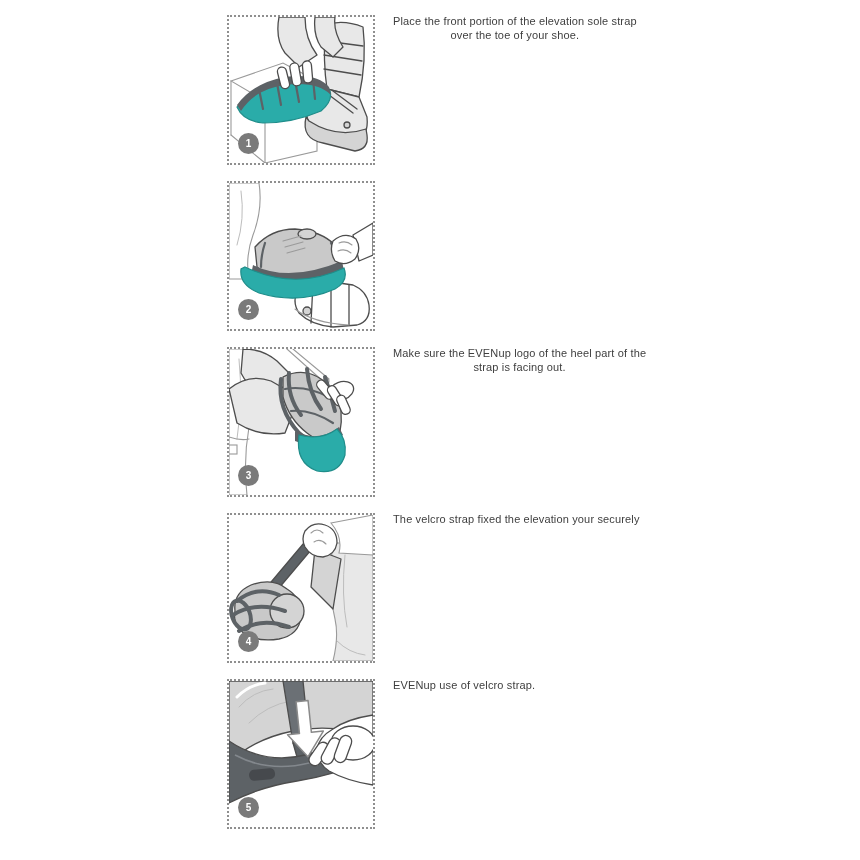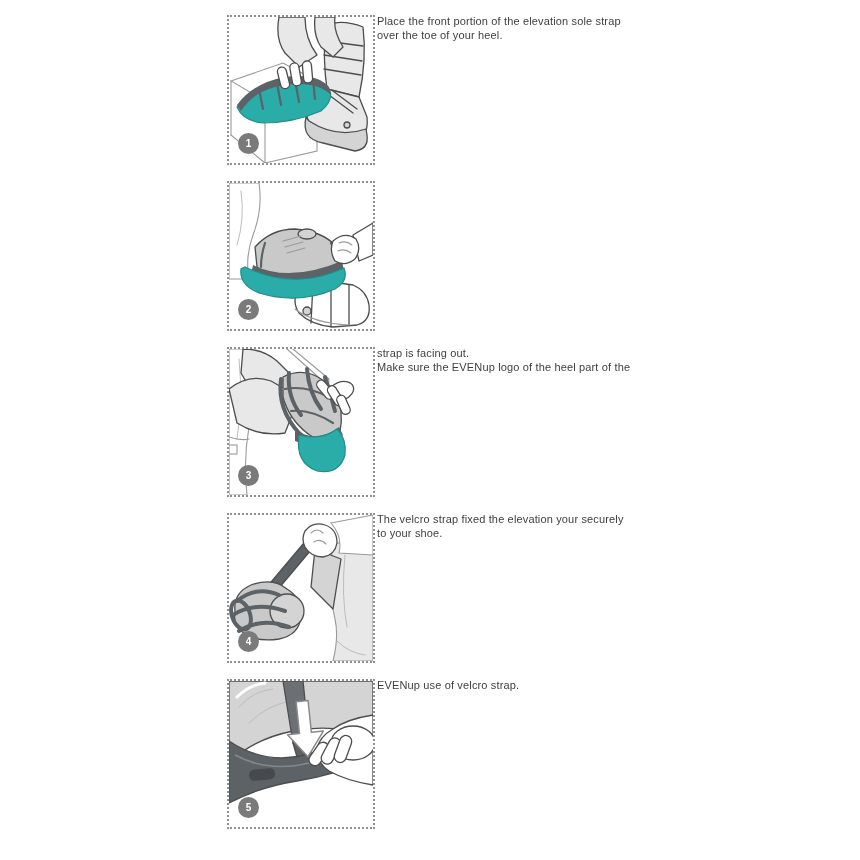--- a/index.html
+++ b/index.html
@@ -46,26 +46,27 @@
     background: var(--badge-gray, #7a7a7a);
     color: #ffffff;
     font-size: 10px;
     font-weight: bold;
     display: flex;
     align-items: center;
     justify-content: center;
     line-height: 1;
   }
   .caption {
-    margin-left: 2px;
+    margin-left: 18px;
     padding-top: 0px;
     color: #3e3e3e;
     font-size: 11px;
     line-height: 13.5px;
     letter-spacing: 0.15px;
+    text-align: center;
   }
   .caption .line { white-space: nowrap; min-height: 0; }
 
   
   .ol   { stroke: #4d4d4d; stroke-width: 1.3; stroke-linejoin: round; stroke-linecap: round; }
   .s-thin { stroke: #9a9a9a; stroke-width: 1.1; fill: none; stroke-linecap: round; }
   .s-lite { stroke: #bdbdbd; stroke-width: 1; fill: none; stroke-linecap: round; }
   .f-white { fill: #ffffff; }
   .f-lgray { fill: #e8e8e8; }
   .f-mgray { fill: #d4d4d4; }
@@ -118,21 +119,21 @@
             <rect class="f-white ol" x="62" y="46" width="9" height="23" rx="4.5" transform="rotate(-10 66 57)"></rect>
             <rect class="f-white ol" x="74" y="44" width="9" height="22" rx="4.5" transform="rotate(-5 78 55)"></rect>
           </g>
         </svg>
         <div class="badge">
           <span>1</span>
         </div>
       </div>
       <div class="caption">
         <div class="line">Place the front portion of the elevation sole strap</div>
-        <div class="line">over the toe of your heel.</div>
+        <div class="line">over the toe of your shoe.</div>
       </div>
     </div>
 
     <div class="step-row">
       <div class="figure-box">
         <svg width="144" height="146" viewBox="0 0 144 146">
           <g>
             <path class="f-white s-thin" d="M0,0 L30,0 Q34,26 24,52 Q16,74 20,96 L0,96 Z"></path>
             <path class="s-lite" d="M12,8 Q16,36 8,62"></path>
           </g>
@@ -201,22 +202,22 @@
             <rect class="f-white ol" x="92" y="30" width="9" height="22" rx="4.5" transform="rotate(-40 96 41)"></rect>
             <rect class="f-white ol" x="102" y="36" width="9" height="22" rx="4.5" transform="rotate(-32 106 47)"></rect>
             <rect class="f-white ol" x="110" y="46" width="9" height="20" rx="4.5" transform="rotate(-24 114 56)"></rect>
           </g>
         </svg>
         <div class="badge">
           <span>3</span>
         </div>
       </div>
       <div class="caption">
+        <div class="line">Make sure the EVENup logo of the heel part of the</div>
         <div class="line">strap is facing out.</div>
-        <div class="line">Make sure the EVENup logo of the heel part of the</div>
       </div>
     </div>
 
     <div class="step-row">
       <div class="figure-box">
         <svg width="144" height="146" viewBox="0 0 144 146">
           <g>
             <path class="f-lgray s-thin" d="M104,28 Q98,70 106,104 Q110,122 104,146 L144,146 L144,28 Z"></path>
             <path class="s-lite" d="M116,40 Q112,80 118,112"></path>
             <path class="s-lite" d="M108,126 Q120,138 136,140"></path>
@@ -240,21 +241,20 @@
             <path class="web" d="M10,116 Q32,102 60,112"></path>
             <ellipse class="web" cx="12" cy="100" rx="9" ry="15" transform="rotate(-20 12 100)"></ellipse>
           </g>
         </svg>
         <div class="badge">
           <span>4</span>
         </div>
       </div>
       <div class="caption">
         <div class="line">The velcro strap fixed the elevation your securely</div>
-        <div class="line">to your shoe.</div>
       </div>
     </div>
 
     <div class="step-row">
       <div class="figure-box">
         <svg width="144" height="146" viewBox="0 0 144 146">
           <g>
             <path class="f-mgray ol" d="M0,0 L144,0 L144,56 Q104,42 64,50 Q24,58 0,82 Z"></path>
             <path class="s-lite" d="M10,26 Q24,10 44,8"></path>
             <path class="s-lite" d="M20,42 Q38,24 62,20"></path>

